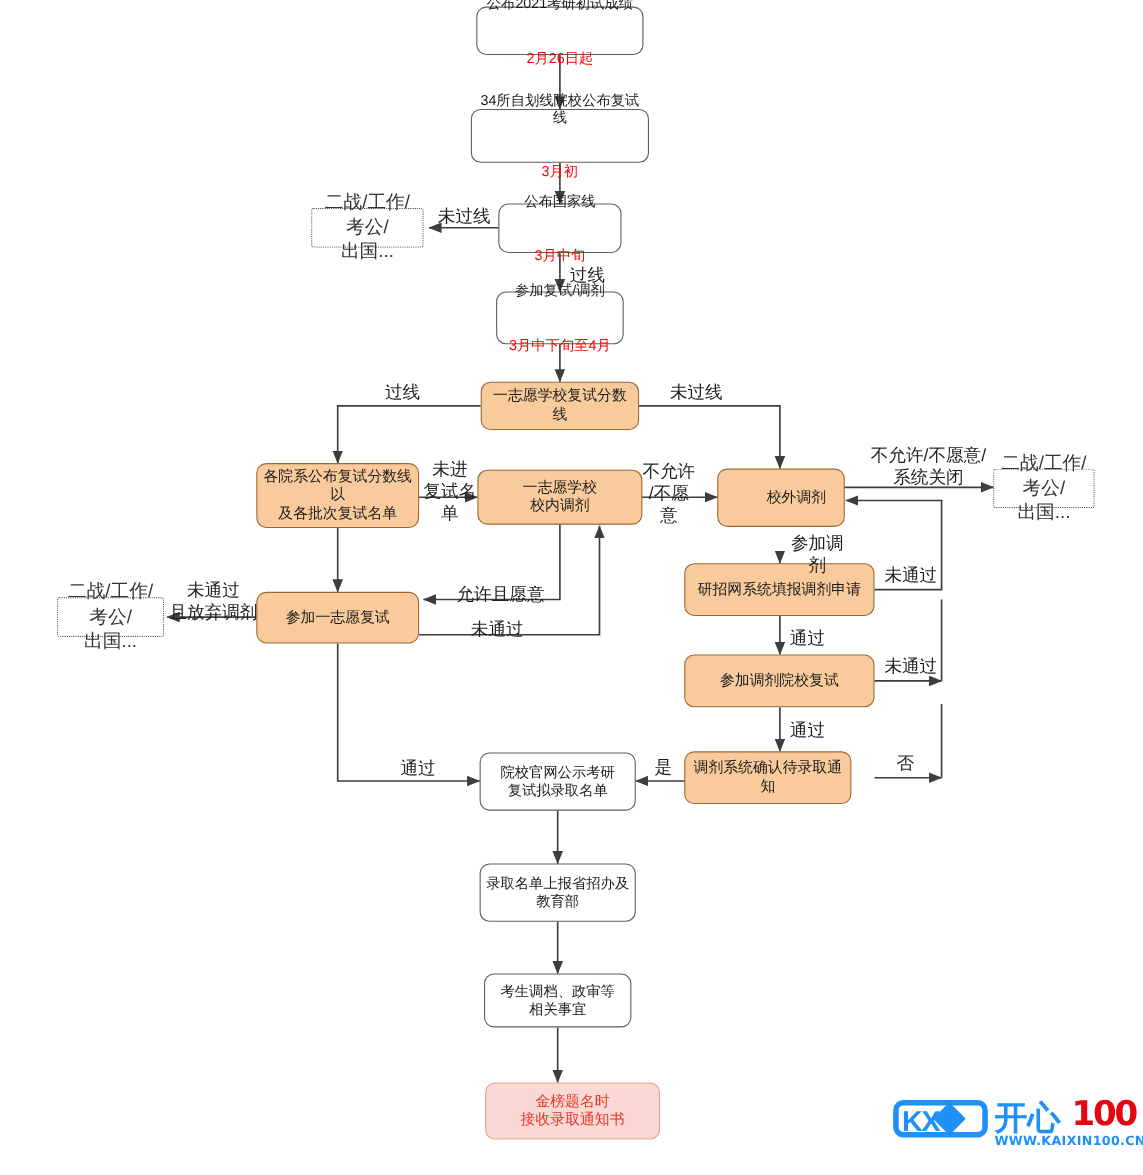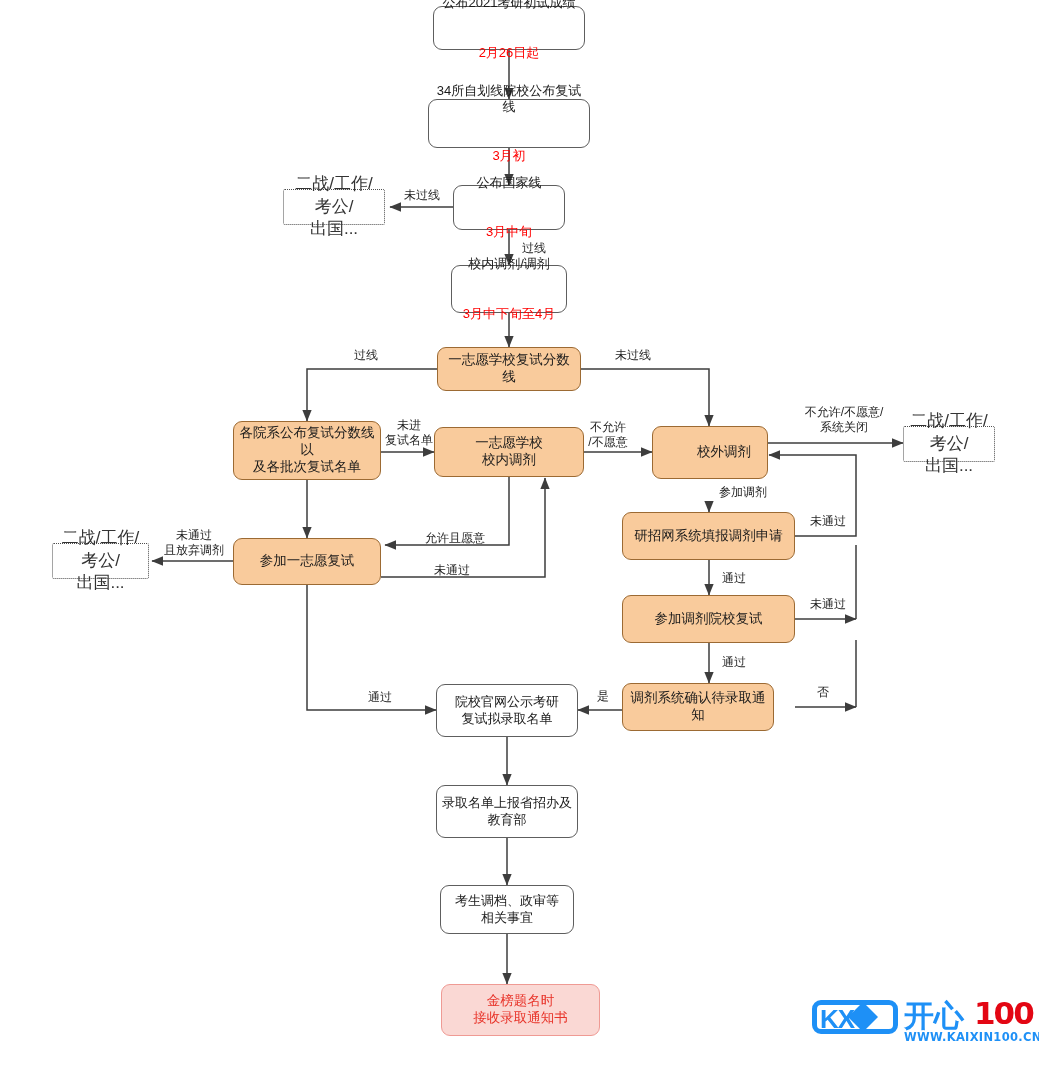--- a/index.html
+++ b/index.html
@@ -27,21 +27,21 @@
     background:#fad8d4;border:1.4px solid #ef9a94;
     color:#e8342a;font-size:13.5px;
   }
   .node-dotted{
     background:#ffffff;border:1.6px dotted #4d4d4d;border-radius:2px;
     color:#333;font-size:17px;line-height:1.35;
   }
   .node-inner{padding:2px 4px;width:100%;}
   .red{color:#ff0000;margin-top:33px;}
   .edge-label{
-    position:absolute;font-size:12px;color:#1f1f1f;
+    position:absolute;font-size:16px;color:#1f1f1f;
     line-height:1.25;text-align:center;white-space:pre-line;
     background:transparent;pointer-events:none;
   }
   
   #logo{position:absolute;left:812px;top:996px;width:222px;height:58px;}
   .lg-box{
     position:absolute;left:0;top:4px;width:86px;height:34px;
     border:5px solid #1e90f6;border-radius:9px;box-sizing:border-box;
   }
   .lg-k{position:absolute;left:8px;top:8px;font-size:26px;font-weight:bold;
@@ -149,21 +149,21 @@
 
   <div class="node node-dotted" style="left:283px;top:189px;width:102px;height:36px;">
     <div class="node-inner">
       <div>二战/工作/考公/</div>
       <div>出国...</div>
     </div>
   </div>
 
   <div class="node node-plain" style="left:451px;top:265px;width:116px;height:48px;">
     <div class="node-inner">
-      <div>校内调剂/调剂</div>
+      <div>参加复试/调剂</div>
       <div class="red">3月中下旬至4月</div>
     </div>
   </div>
 
   <div class="node node-orange" style="left:437px;top:347px;width:144px;height:44px;">
     <div class="node-inner">
       <div>一志愿学校复试分数线</div>
     </div>
   </div>
 

